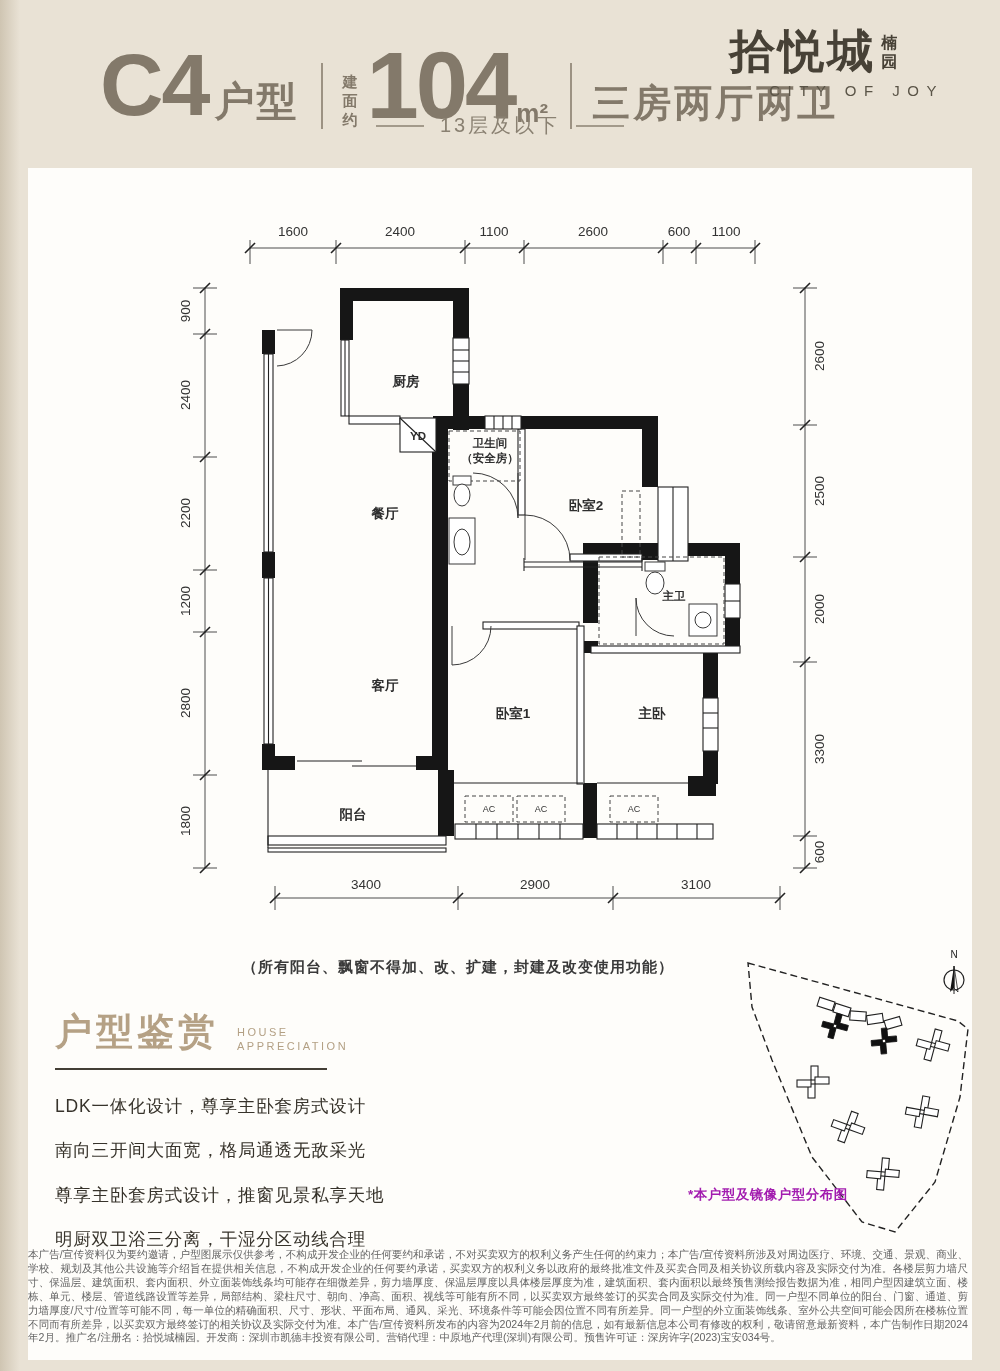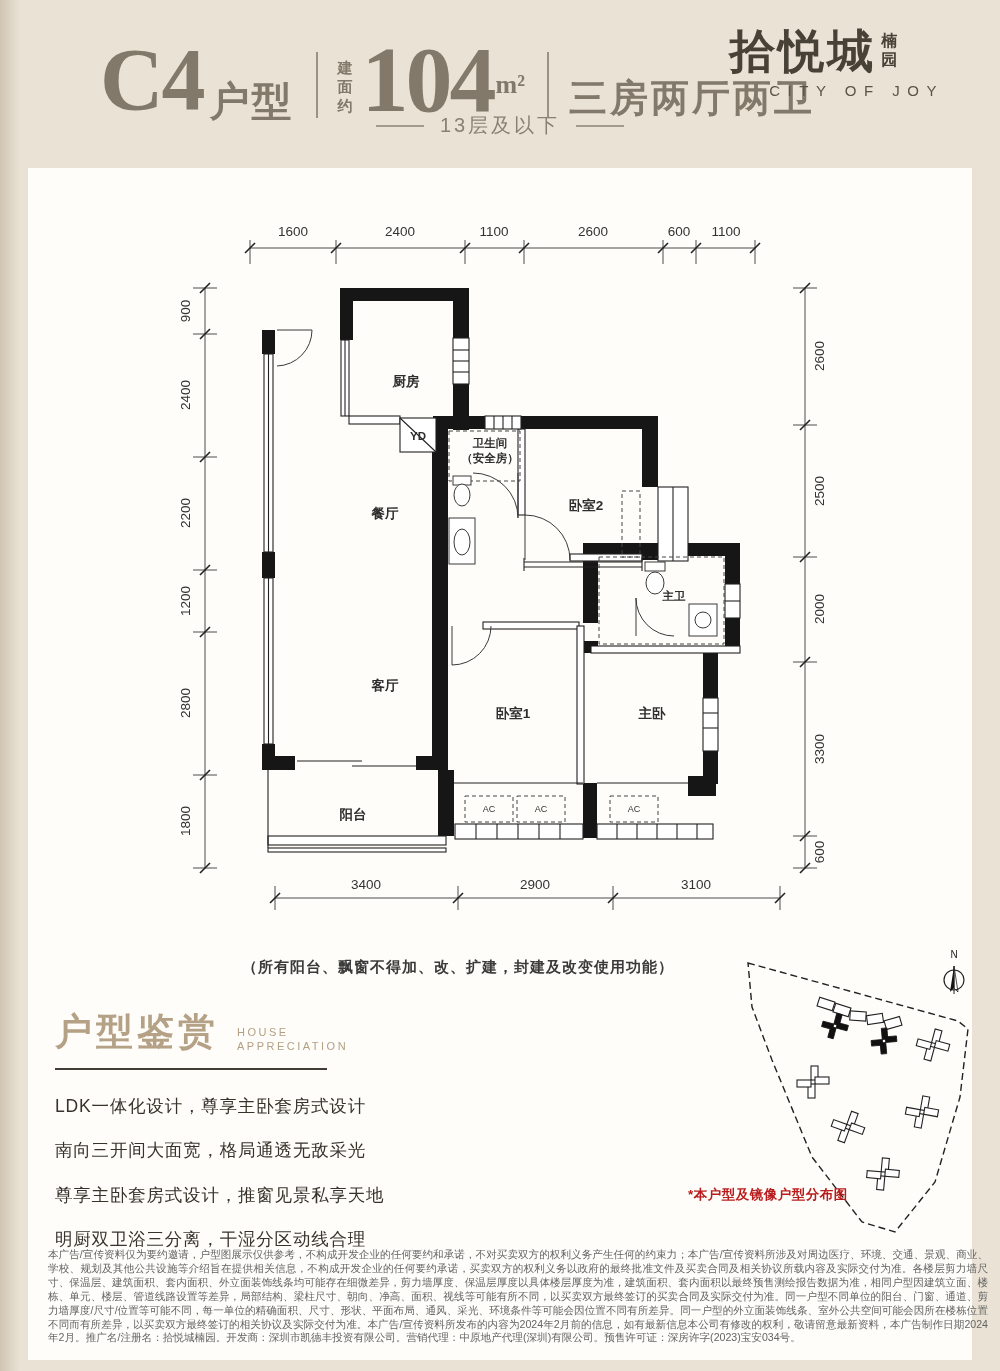--- a/index.html
+++ b/index.html
@@ -6,33 +6,33 @@
   body{
     width:1000px;height:1371px;position:relative;overflow:hidden;
     background:#e9e2d5;font-family:"Liberation Sans","DejaVu Sans",sans-serif;
   }
   .page-curl{position:absolute;left:0;top:0;width:20px;height:100%;
     background:linear-gradient(90deg,#cfc5b2,#e9e2d5);}
   .card{position:absolute;left:28px;top:168px;width:944px;height:1192px;background:#fefdfa;}
 
   
   .header{position:absolute;left:0;top:0;width:1000px;height:168px;color:#83796a;}
-  .header-main{position:absolute;left:100px;top:30px;display:flex;align-items:center;font-family:Liberation Serif, serif;}
+  .header-main{position:absolute;left:100px;top:30px;display:flex;align-items:flex-end;}
   .unit-code{font-size:88px;font-weight:bold;line-height:1;letter-spacing:-2px;}
   .unit-label{font-size:40px;font-weight:bold;margin:44px 0 0 6px;letter-spacing:2px;}
   .hdr-divider{width:2px;height:66px;background:#9c9283;margin:10px 20px 0 22px;}
   .area-prefix{width:18px;font-size:15px;line-height:19px;word-break:break-all;margin:16px 6px 0 0;font-weight:bold;}
   .area-value{font-size:94px;font-weight:bold;line-height:0.92;letter-spacing:-3px;}
   .area-unit{font-size:26px;font-weight:bold;margin:10px 0 0 2px;}
   .rooms-summary{font-size:38px;font-weight:bold;margin-top:38px;letter-spacing:3px;}
   .floor-note{position:absolute;left:0;top:112px;width:1000px;display:flex;justify-content:center;align-items:center;gap:16px;}
   .floor-note .txt{font-size:20px;letter-spacing:3px;color:#8a8172;}
   .floor-note .dash{width:48px;height:2px;background:#a39a8b;}
   .brand{position:absolute;right:56px;top:28px;color:#474136;}
-  .brand-row{display:flex;align-items:flex-start;}
+  .brand-row{display:flex;align-items:center;}
   .brand-name{font-size:46px;font-weight:bold;letter-spacing:3px;line-height:1;}
   .brand-sub{width:18px;font-size:16px;line-height:19px;word-break:break-all;font-weight:bold;margin:3px 0 2px 5px;}
   .brand-en{font-size:15px;letter-spacing:7.5px;margin-top:8px;color:#5a5447;margin-left:40px;}
 
   
   .plan-svg{position:absolute;left:140px;top:218px;}
   .plan-note{position:absolute;left:28px;top:958px;width:860px;text-align:center;
     font-size:15px;color:#3a3a3a;font-weight:bold;letter-spacing:1px;}
 
   
@@ -40,24 +40,24 @@
   .apprec-head{display:flex;align-items:flex-end;}
   .apprec-title{font-size:37px;color:#b5a185;letter-spacing:4px;font-weight:bold;line-height:1.1;}
   .apprec-sub{margin:7px 0 0 18px;color:#b3a084;}
   .apprec-sub div{font-size:11px;letter-spacing:2.5px;line-height:14px;}
   .apprec-divider{width:272px;height:2px;background:#433e35;margin-top:15px;}
   .apprec-points{margin-top:24px;}
   .apprec-points div{font-size:17.5px;color:#37332b;letter-spacing:0.8px;margin-bottom:20.5px;}
 
   
   .siteplan-svg{position:absolute;left:690px;top:942px;}
-  .siteplan-caption{position:absolute;left:688px;top:1186px;font-size:13.5px;font-weight:bold;color:#b91c1c;letter-spacing:0.5px;}
-
-  
-  .disclaimer{position:absolute;left:48px;top:1248px;width:940px;
+  .siteplan-caption{position:absolute;left:688px;top:1186px;font-size:13.5px;font-weight:bold;color:#a21caf;letter-spacing:0.5px;}
+
+  
+  .disclaimer{position:absolute;left:28px;top:1248px;width:940px;
     font-size:10.6px;line-height:13.9px;color:#646464;text-align:justify;}
 
   
   text{font-family:"Liberation Sans","DejaVu Sans",sans-serif;}
   .dim-line{stroke:#4c4c4c;stroke-width:1;}
   .dim-slash{stroke:#222;stroke-width:1.6;}
   .dim-text{fill:#333;font-size:13.5px;}
   .wall{fill:#161616;stroke:none;}
   .thin{fill:#ffffff;stroke:#222;stroke-width:1.1;}
   .wline{stroke:#222;stroke-width:1.1;fill:none;}

